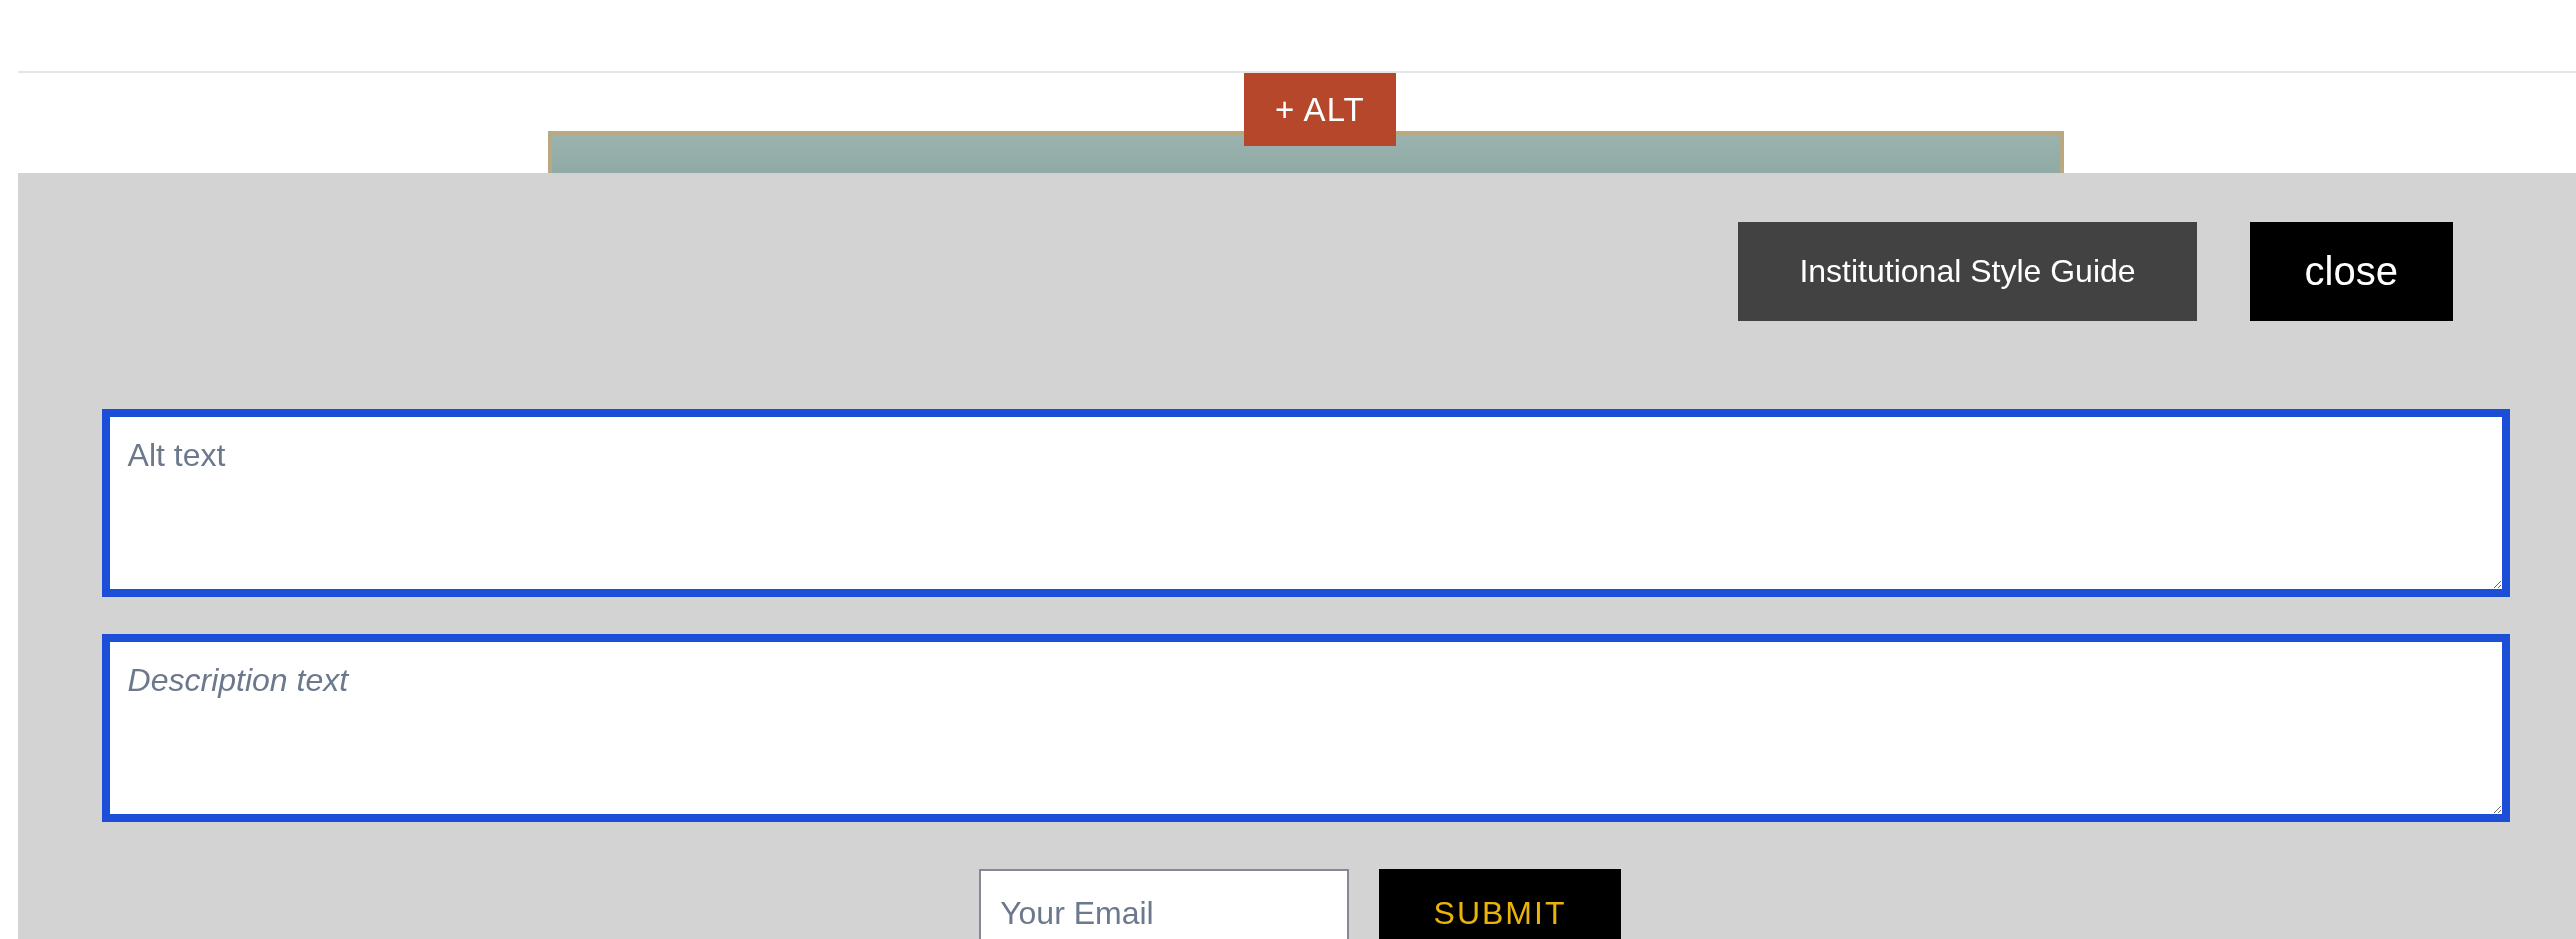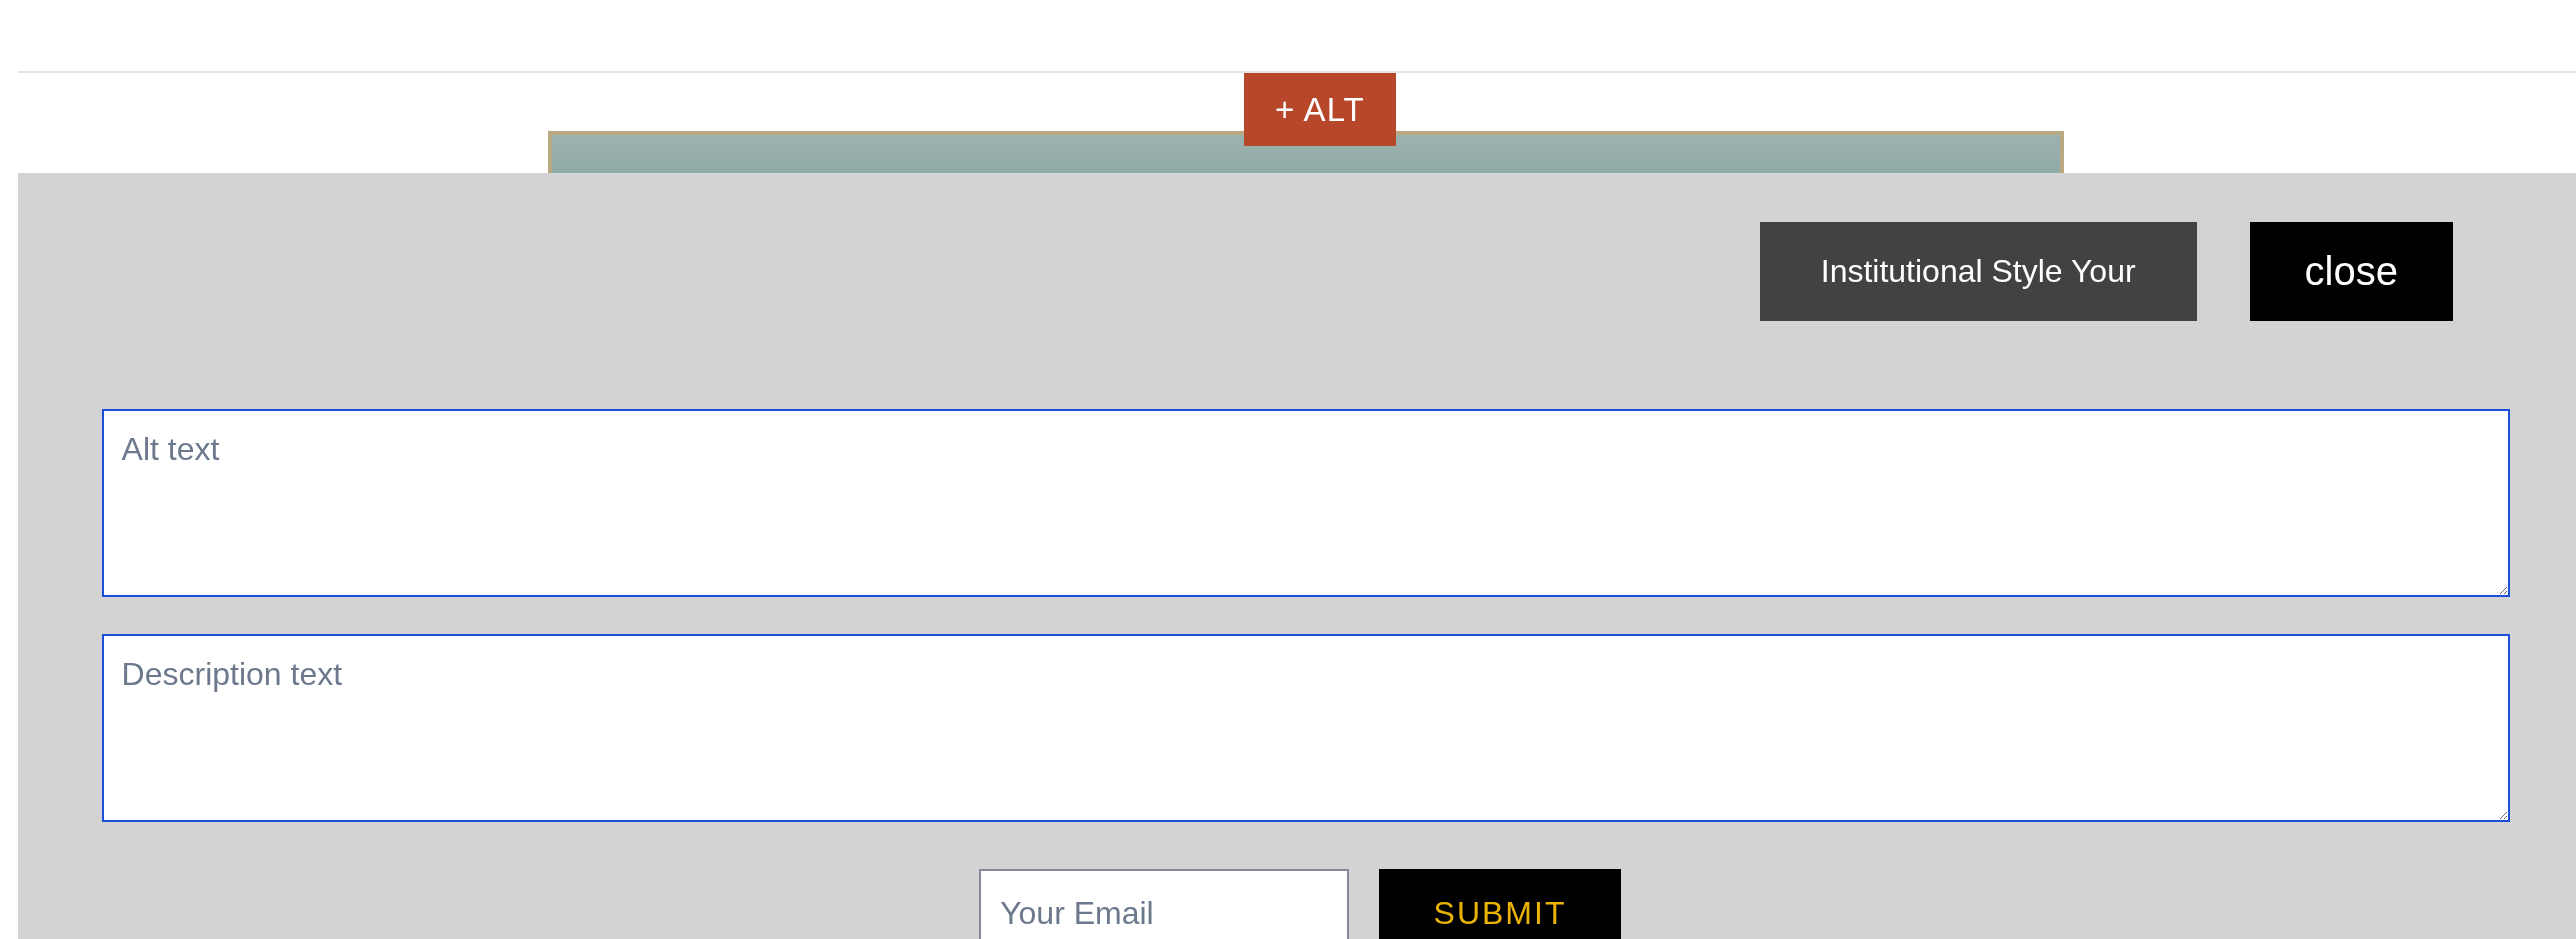--- a/index.html
+++ b/index.html
@@ -74,30 +74,30 @@
       border: none;
       font-size: 40px;
       font-weight: 400;
       padding: 27px 55px;
       cursor: pointer;
     }
     .textarea-block {
       display: block;
       width: 100%;
       background: #ffffff;
-      border: 2px solid #1d4ed8;
+      border: 8px solid #1d4ed8;
       font-size: 32px;
       font-family: inherit;
       padding: 19.6px 17.6px;
       color: #0f172a;
       resize: both;
     }
     .textarea-block::placeholder { color: #6c788c; }
     .alt-textarea { margin-top: 82px; height: 188px; }
-    .desc-textarea { margin-top: 37px; height: 188px; }
+    .desc-textarea { margin-top: 37px; height: 188px; font-style: italic; }
     .submit-row {
       margin-top: 41px;
       display: flex;
       justify-content: center;
       gap: 18px;
       align-items: stretch;
     }
     .email-input {
       width: 370px;
       background: #ffffff;
@@ -124,21 +124,21 @@
 
 <div class="top-bar"></div>
 
 <div class="alt-tag">+ ALT</div>
 
 <div class="image-strip"></div>
 
 <div class="panel">
 
   <div class="panel-header">
-    <button class="btn-style-guide">Institutional Style Your</button>
+    <button class="btn-style-guide">Institutional Style Guide</button>
     <button class="btn-close">close</button>
   </div>
 
   <textarea class="textarea-block alt-textarea" placeholder="Alt text" style=""></textarea>
 
   <textarea class="textarea-block desc-textarea" placeholder="Description text" style=""></textarea>
 
   <div class="submit-row">
     <input type="text" class="email-input" placeholder="Your Email" style="">
     <button class="btn-submit">SUBMIT</button>

